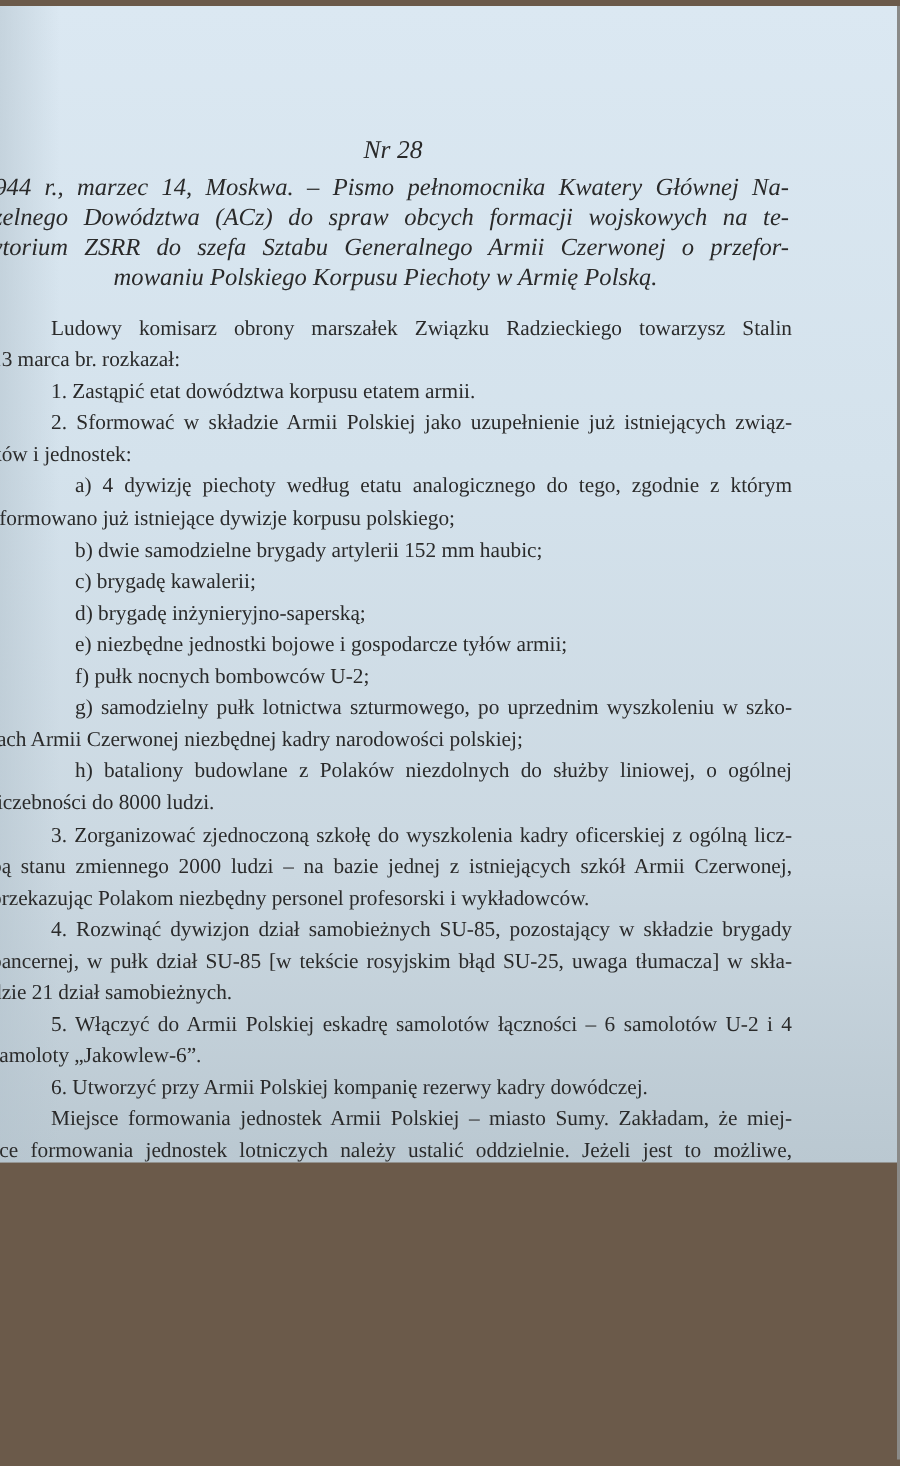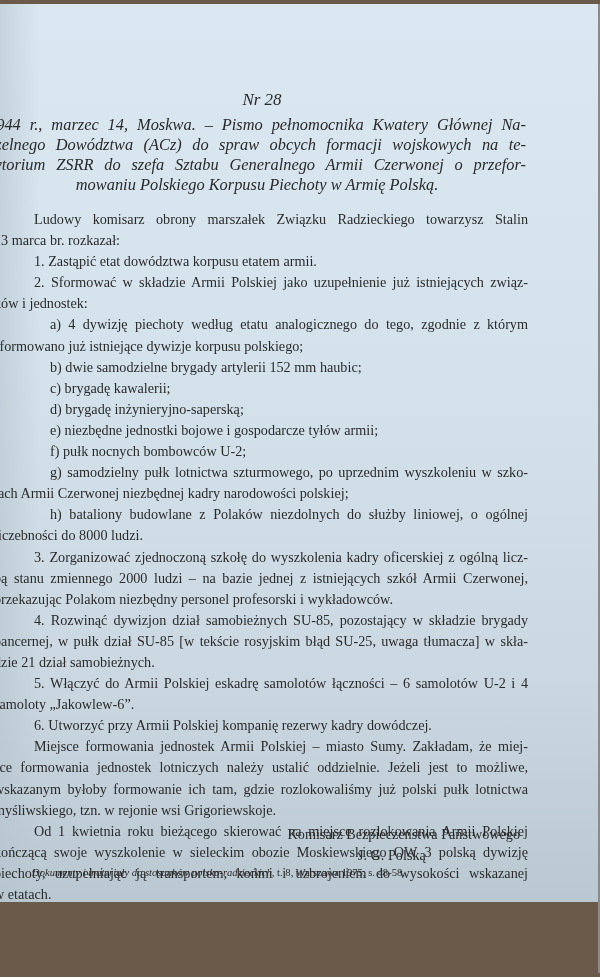--- a/index.html
+++ b/index.html
@@ -4,21 +4,21 @@
 <style>
   html, body { margin: 0; padding: 0; }
   body {
     width: 600px; height: 977px; overflow: hidden;
     background: #6b5a4a;
     font-family: "Liberation Serif", "DejaVu Serif", serif;
     color: #2a2a2a;
     position: relative;
   }
   .page {
-    position: absolute; left: 0; top: 4px; width: 598px; height: 898px;
+    position: absolute; left: 0; top: 4px; width: 598px; height: 771px;
     background: linear-gradient(180deg, #dbe8f2 0%, #d4e2ec 40%, #cbd8e1 75%, #bac8d1 100%);
     overflow: hidden;
   }
   .page::before {
     content: ""; position: absolute; left: 0; top: 0; bottom: 0; width: 40px;
     background: linear-gradient(90deg, rgba(180,195,205,0.55), rgba(180,195,205,0));
   }
   .edge-right {
     position: absolute; right: 0; top: 4px; width: 2px; height: 969px; background: #8a8a88;
   }

